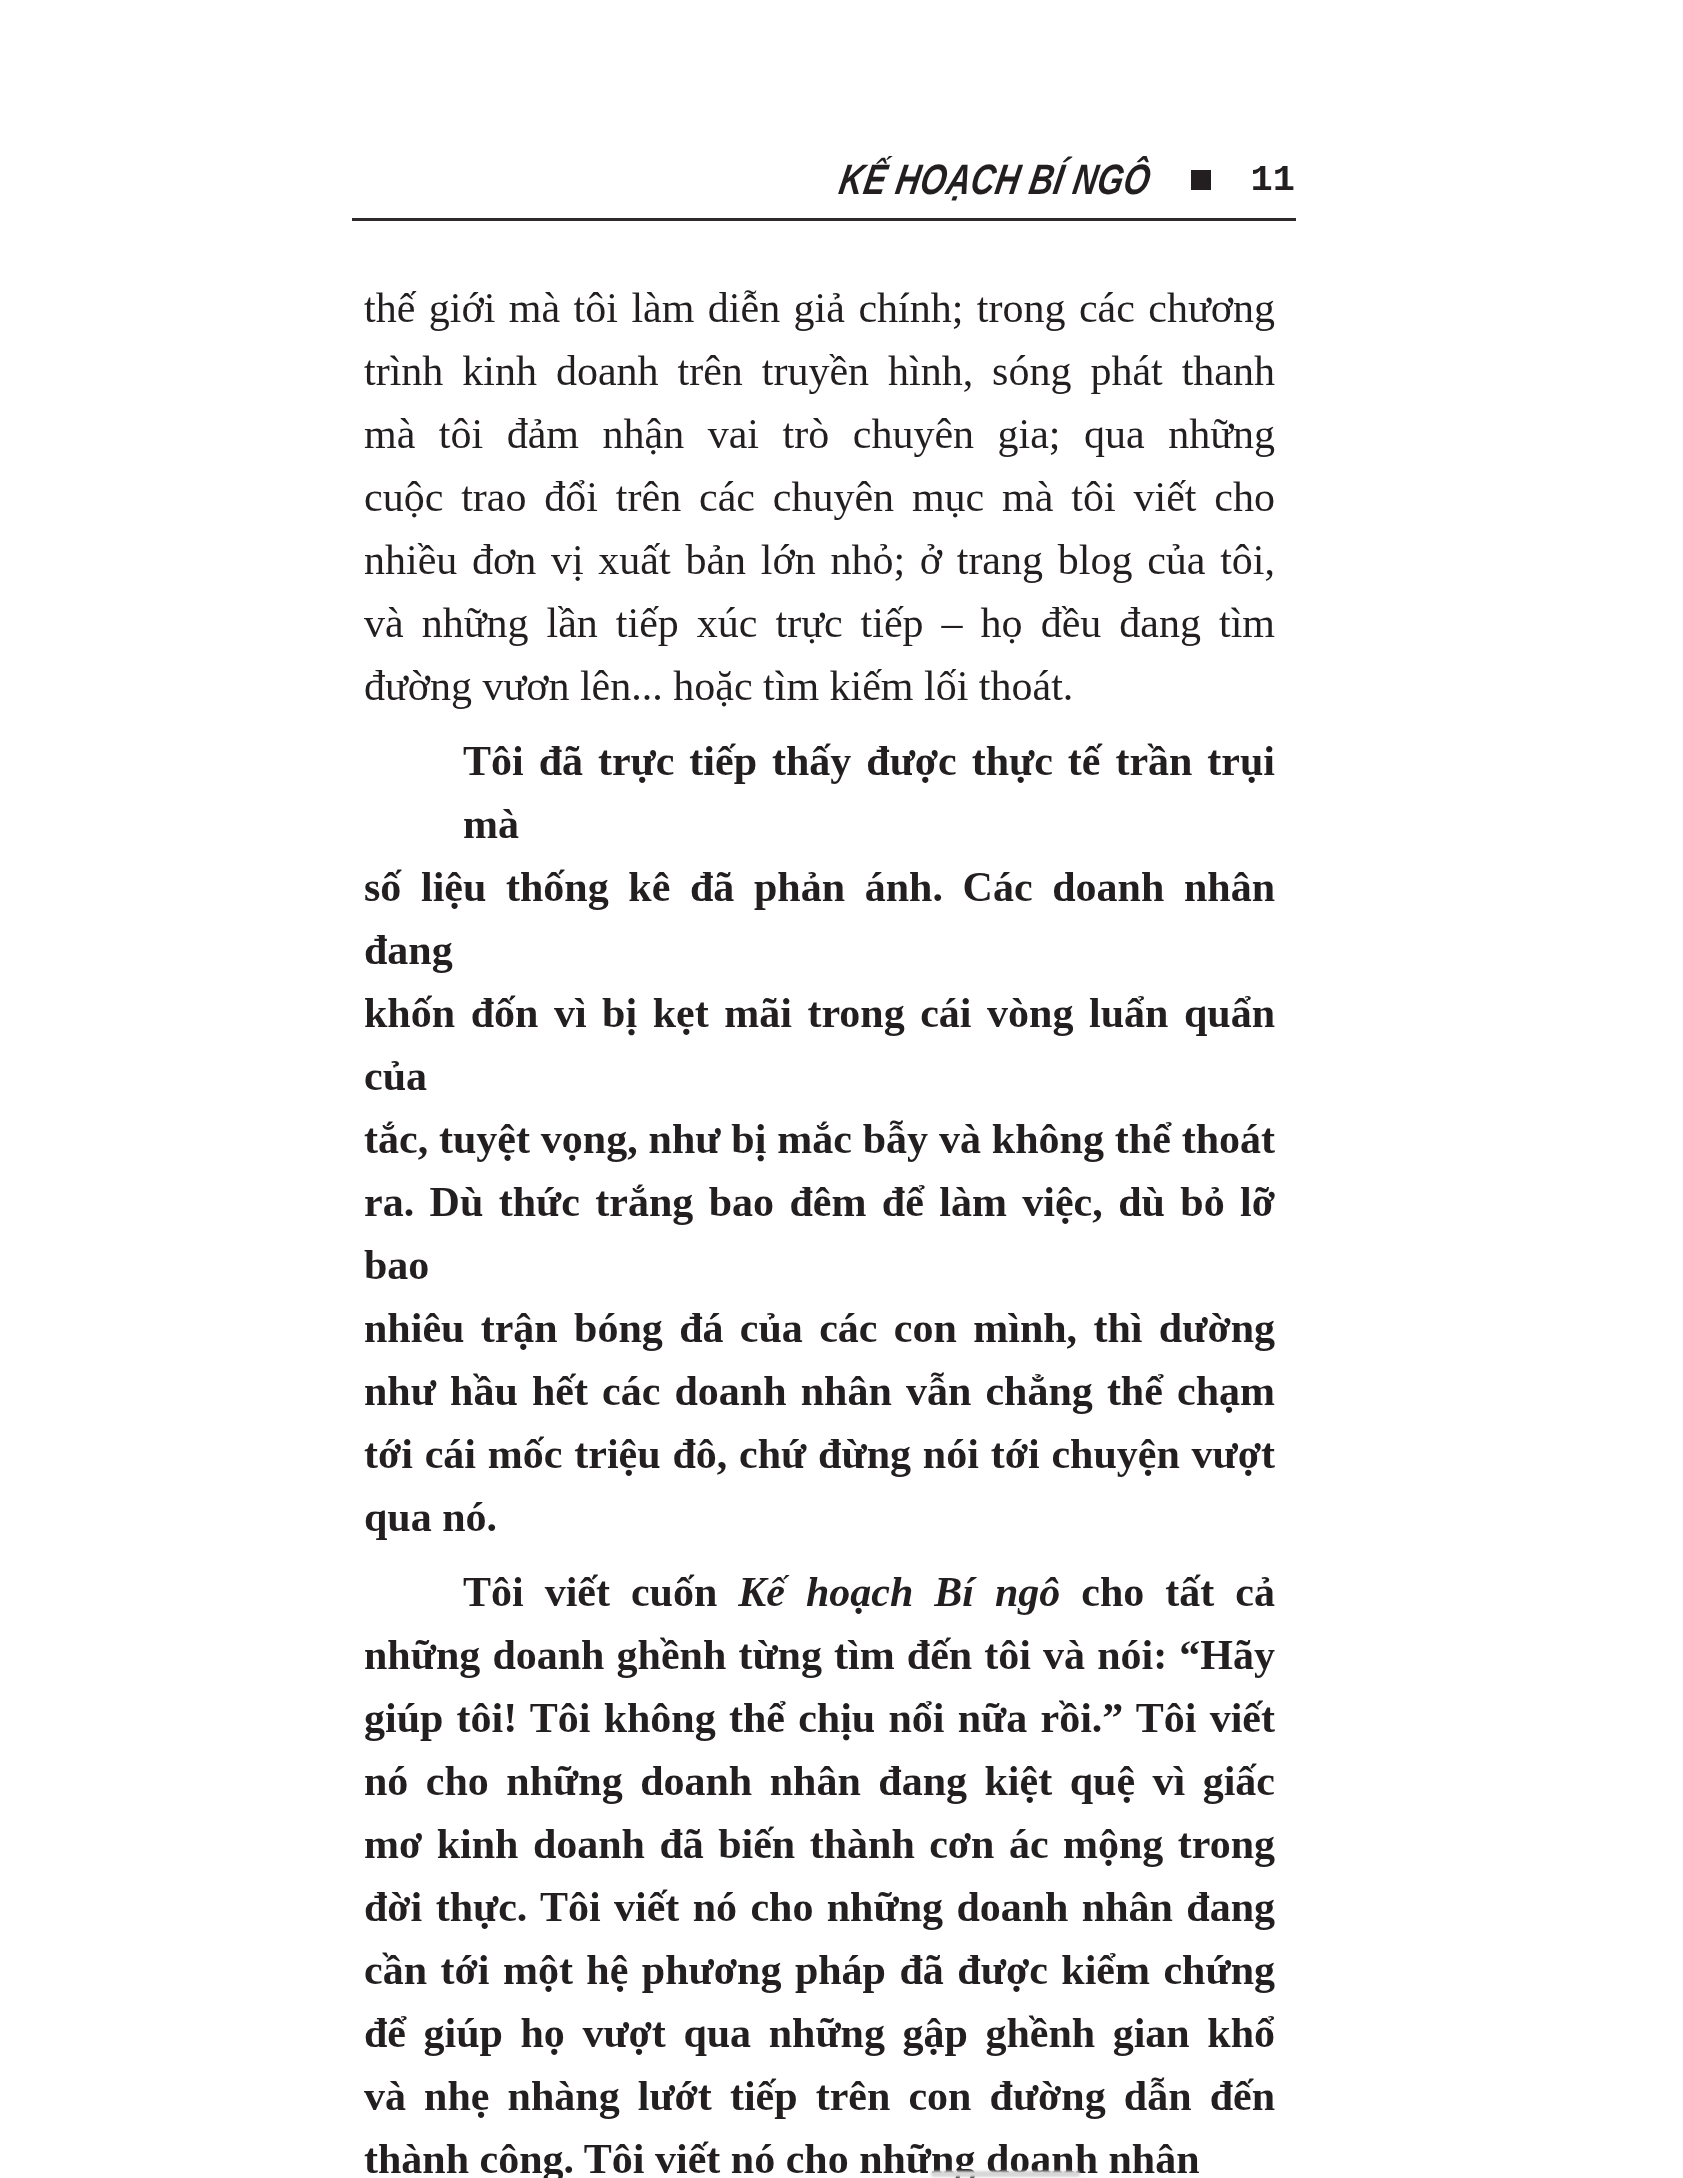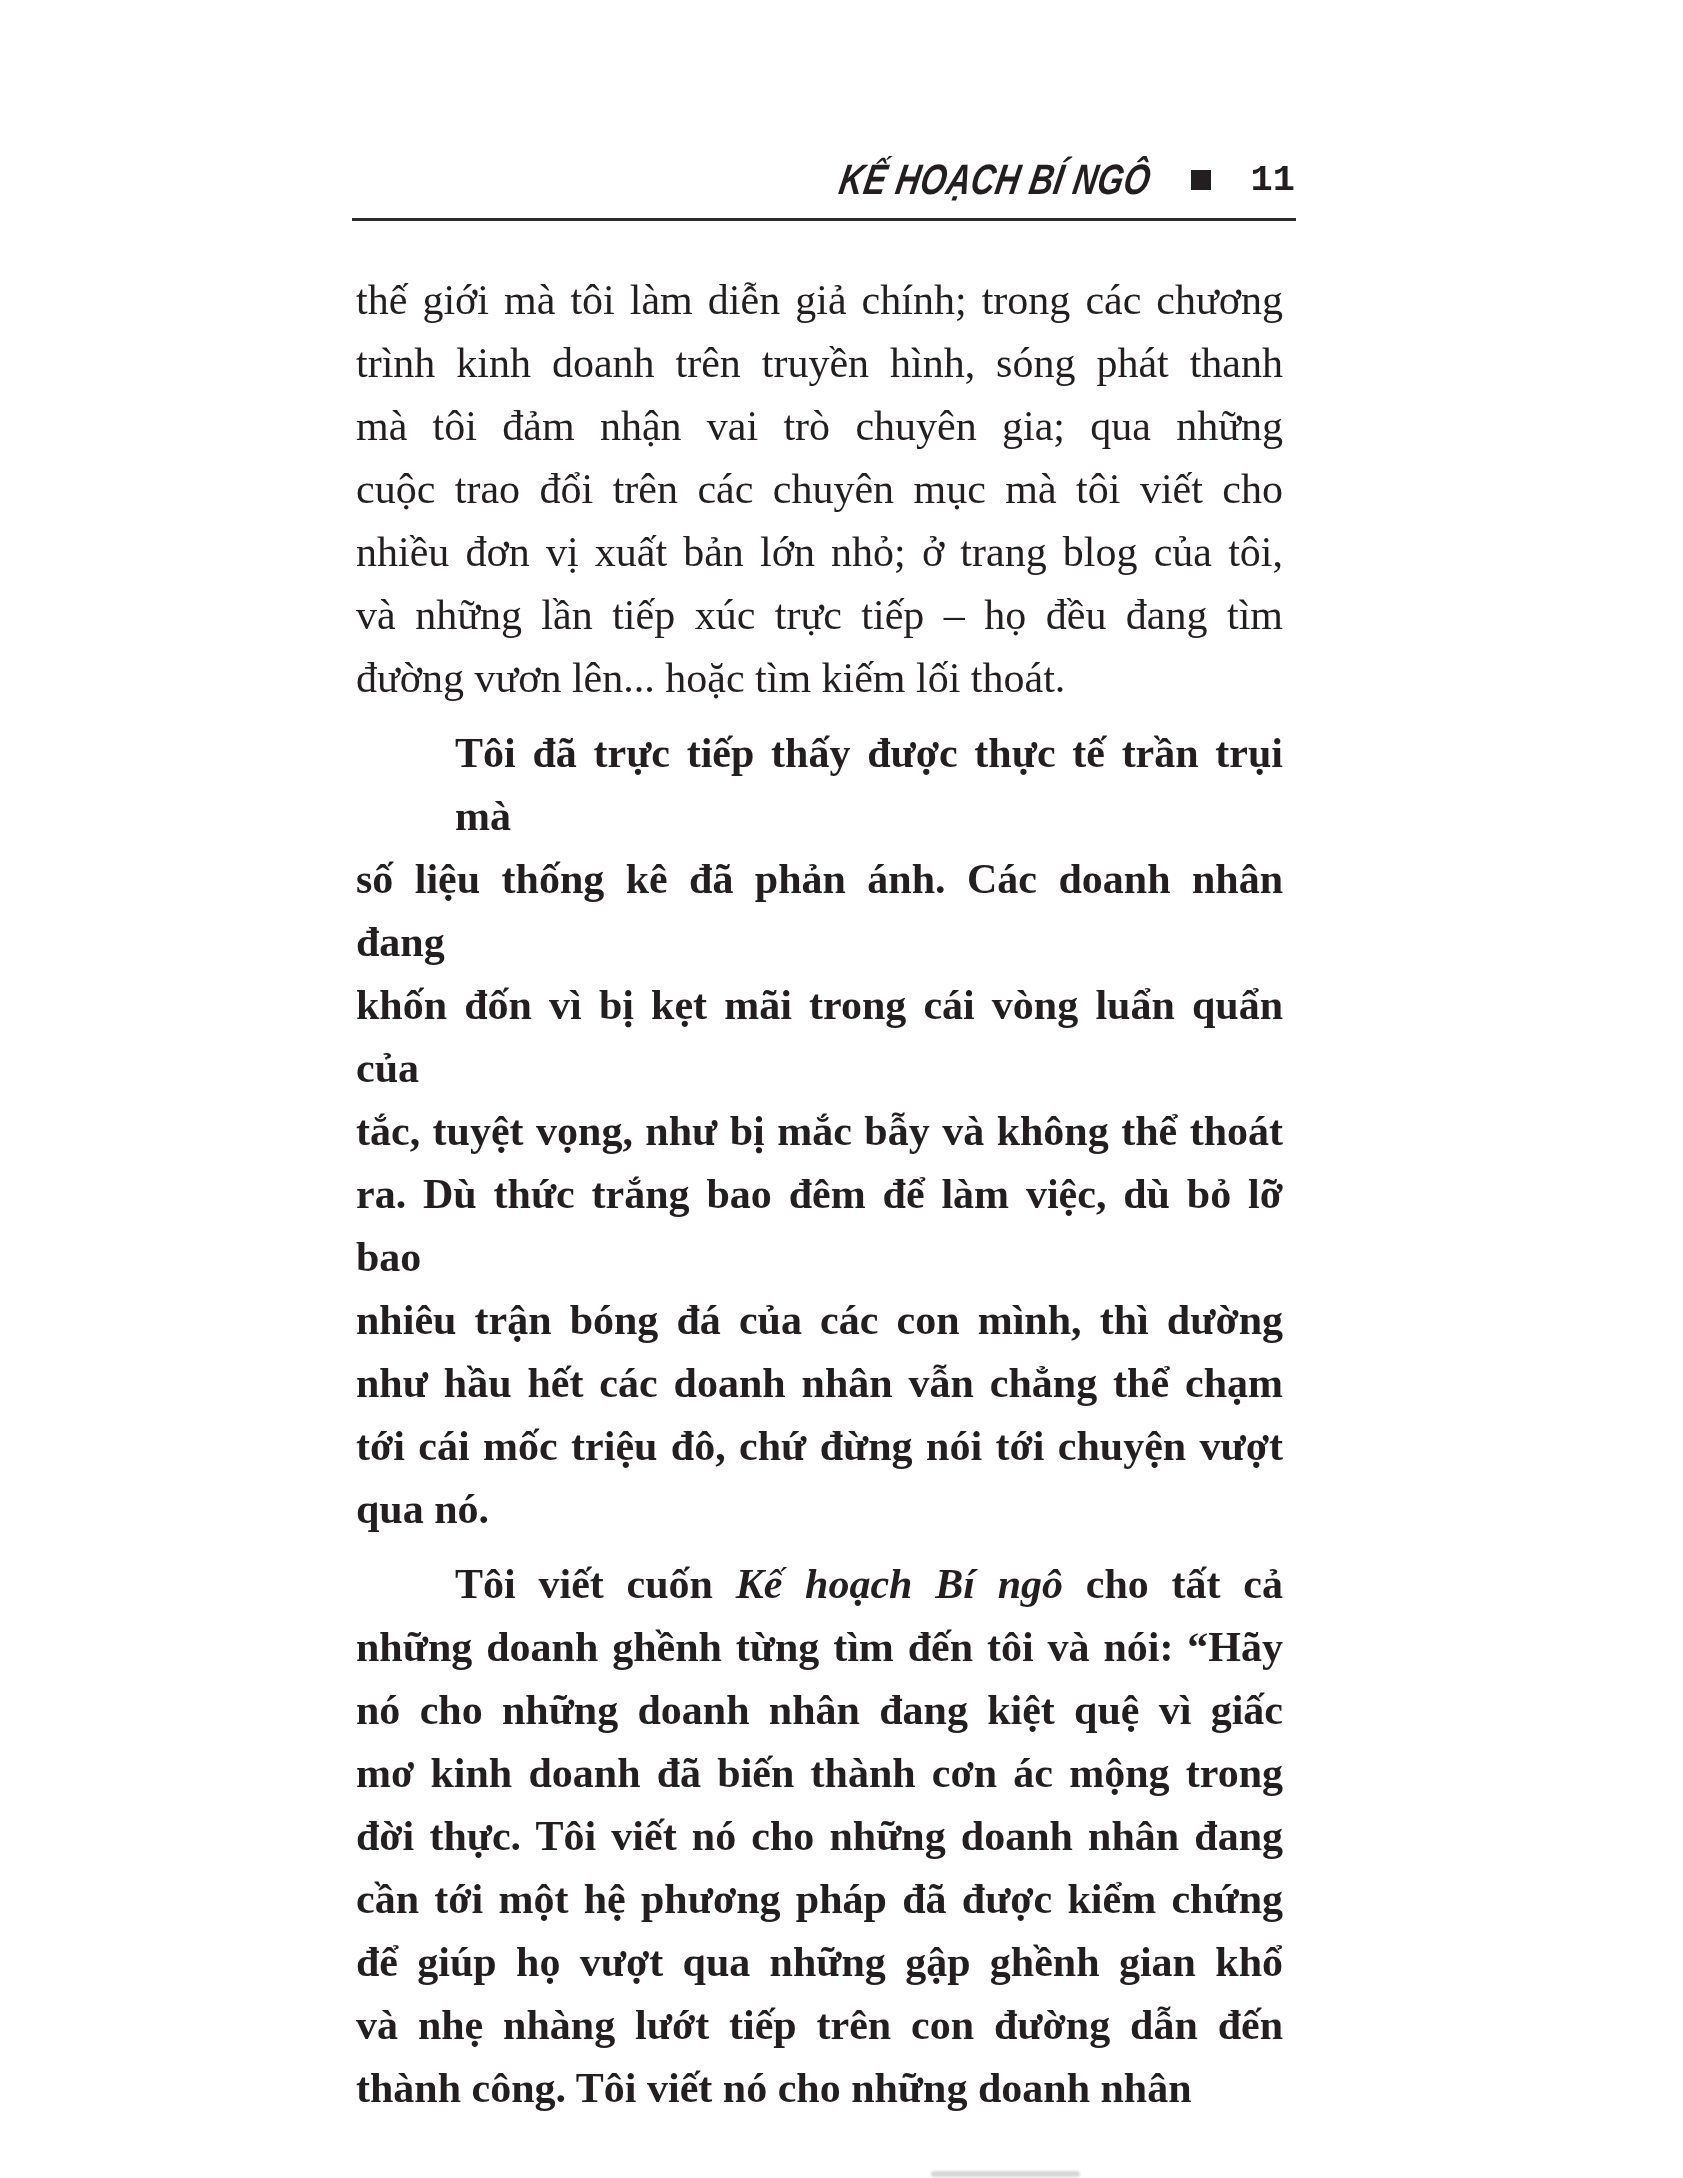--- a/index.html
+++ b/index.html
@@ -61,21 +61,21 @@
   }
   
   .body-text {
     position: absolute;
     top: 265px;
     left: 352px;
     width: 935px;
     font-size: 42px;
     color: #231f20;
   }
-  .para { margin: 4px; }
+  .para { margin: 12px; }
   .para + .para { margin-top: 12px; font-weight: bold; }
   .line {
     line-height: 63px;
     text-align: justify;
     text-align-last: justify;
     white-space: normal;
   }
   .line.last { text-align-last: left; }
   .line.indent { padding-left: 99px; }
   .it { font-style: italic; }
@@ -121,20 +121,21 @@
         <div class="line">tắc, tuyệt vọng, như bị mắc bẫy và không thể thoát</div>
         <div class="line">ra. Dù thức trắng bao đêm để làm việc, dù bỏ lỡ bao</div>
         <div class="line">nhiêu trận bóng đá của các con mình, thì dường</div>
         <div class="line">như hầu hết các doanh nhân vẫn chẳng thể chạm</div>
         <div class="line">tới cái mốc triệu đô, chứ đừng nói tới chuyện vượt</div>
         <div class="line last">qua nó.</div>
       </div>
       <div class="para">
         <div class="line indent"><span>Tôi viết cuốn </span><span class="it">Kế hoạch Bí ngô</span><span> cho tất cả</span></div>
         <div class="line">những doanh ghềnh từng tìm đến tôi và nói: “Hãy</div>
+        <div class="line">giúp tôi! Tôi không thể chịu nổi nữa rồi.” Tôi viết</div>
         <div class="line">nó cho những doanh nhân đang kiệt quệ vì giấc</div>
         <div class="line">mơ kinh doanh đã biến thành cơn ác mộng trong</div>
         <div class="line">đời thực. Tôi viết nó cho những doanh nhân đang</div>
         <div class="line">cần tới một hệ phương pháp đã được kiểm chứng</div>
         <div class="line">để giúp họ vượt qua những gập ghềnh gian khổ</div>
         <div class="line">và nhẹ nhàng lướt tiếp trên con đường dẫn đến</div>
         <div class="line last">thành công. Tôi viết nó cho những doanh nhân</div>
       </div>
     </div>
 

